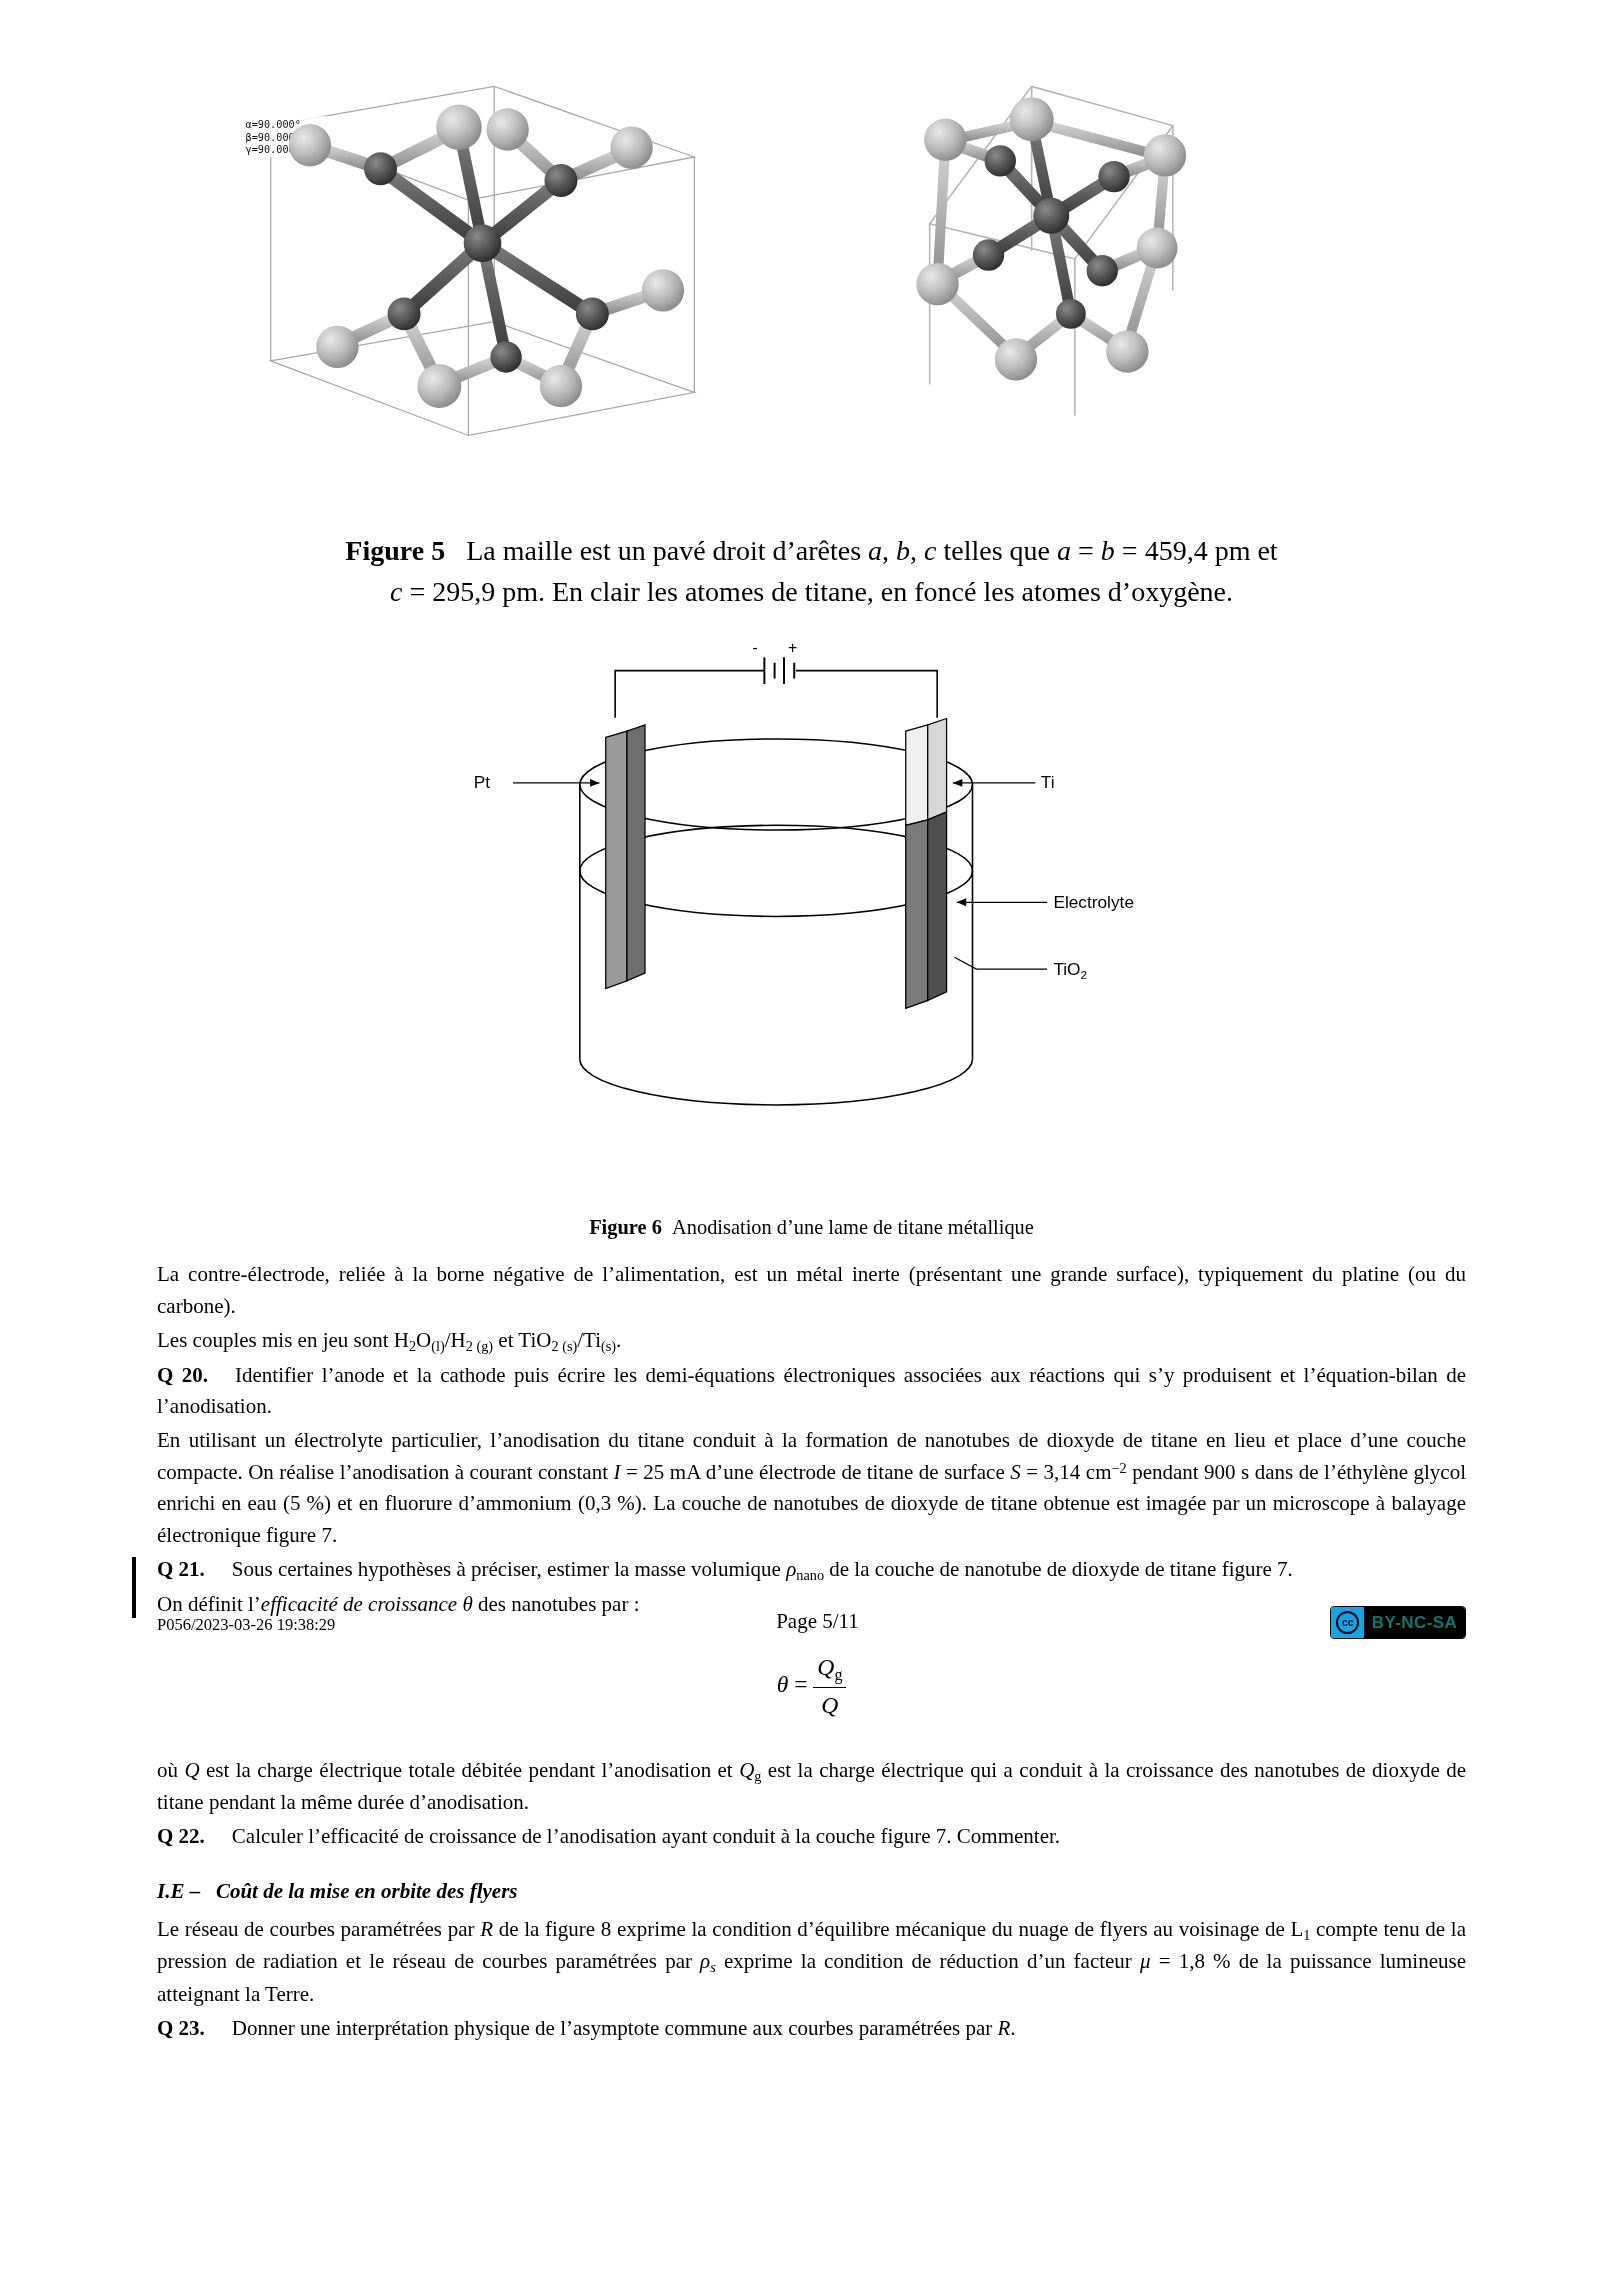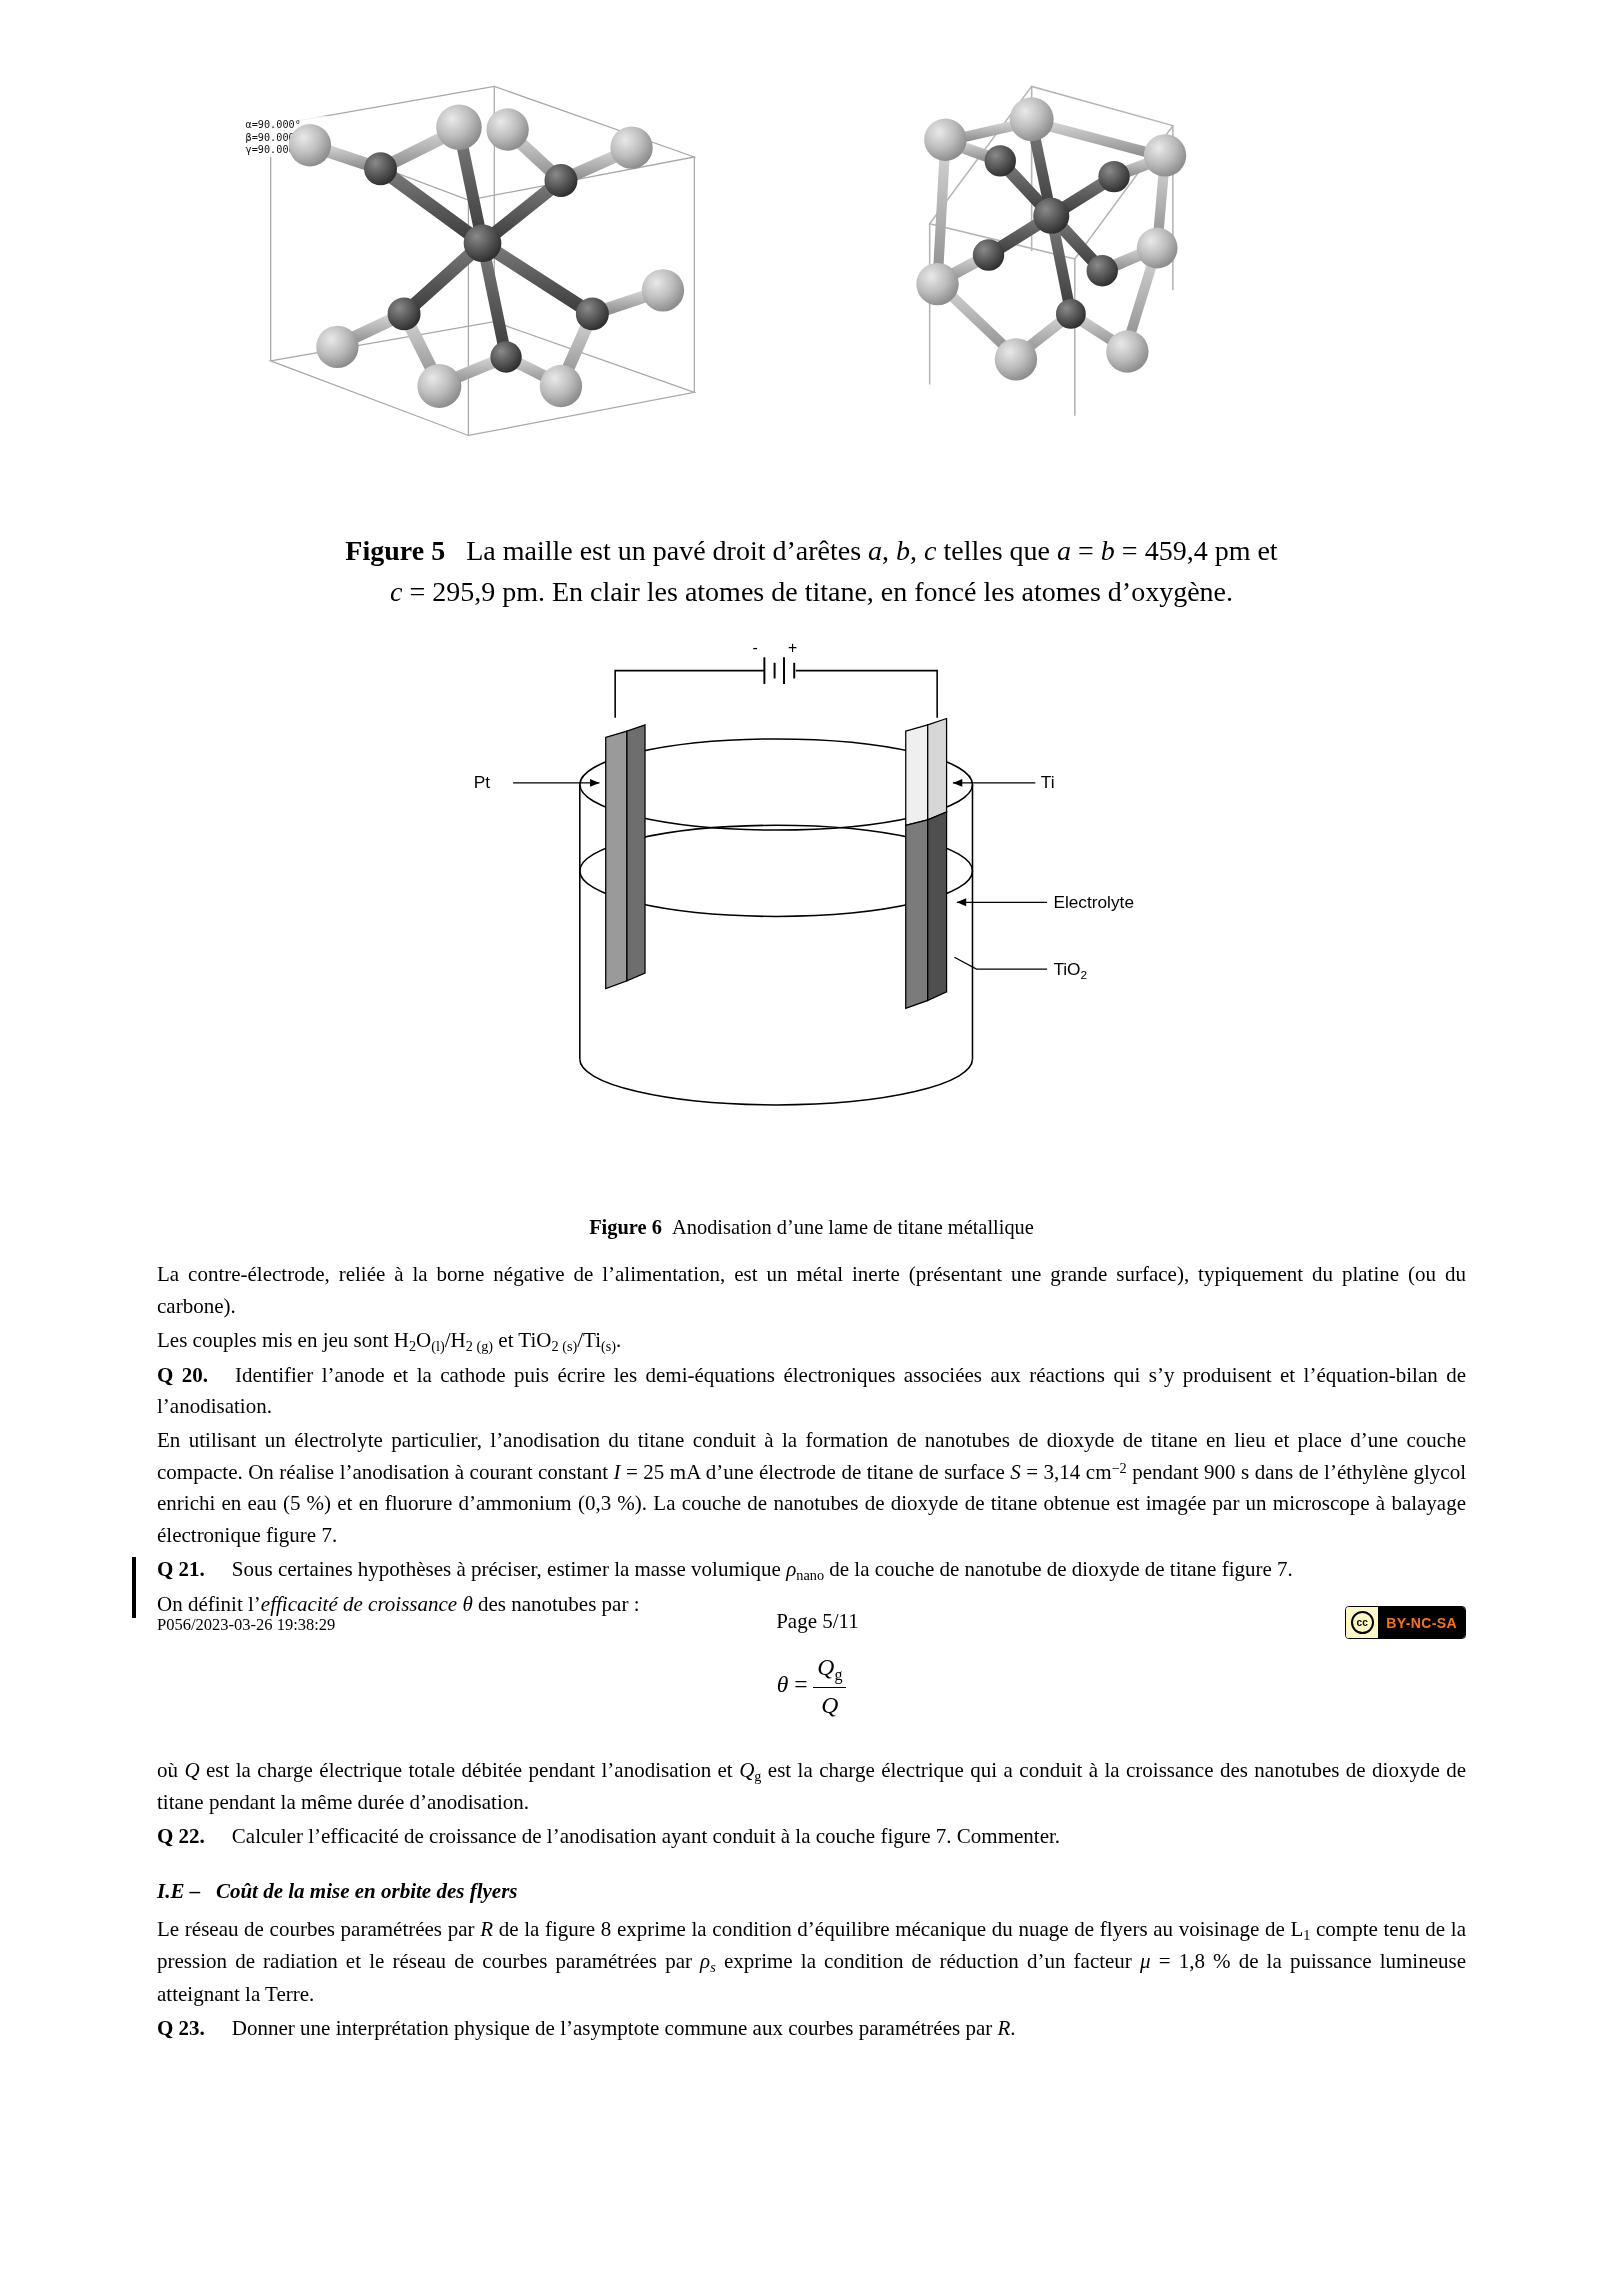--- a/index.html
+++ b/index.html
@@ -122,44 +122,44 @@
     right: 0; top: 0;
     display: flex;
     align-items: stretch;
     border: 1.6px solid #000;
     border-radius: 3.9px;
     overflow: hidden;
     height: 31px;
     background: #fff;
   }
   .cc-left {
-    background: #fef9c3;
+    background: #0ea5e9;
     display: flex;
     align-items: center;
     padding: 0 4.7px;
   }
   .cc-circle {
     width: 19px; height: 19px;
     border-radius: 50%;
     border: 2px solid #000;
     font-size: 10.2px;
     font-weight: bold;
     display: flex;
     align-items: center;
     justify-content: center;
     font-family: "Liberation Sans", sans-serif;
   }
   .cc-right {
     background: #000;
-    color: #f97316;
+    color: #0f766e;
     display: flex;
     align-items: center;
     padding: 0 7.9px;
     font-family: "Liberation Sans", sans-serif;
-    font-size: 14px;
+    font-size: 17px;
     font-weight: bold;
     letter-spacing: 0.4px;
   }
 </style>
 </head>
 <body>
 
 <div class="page">
 
   <div class="crystal-block">

